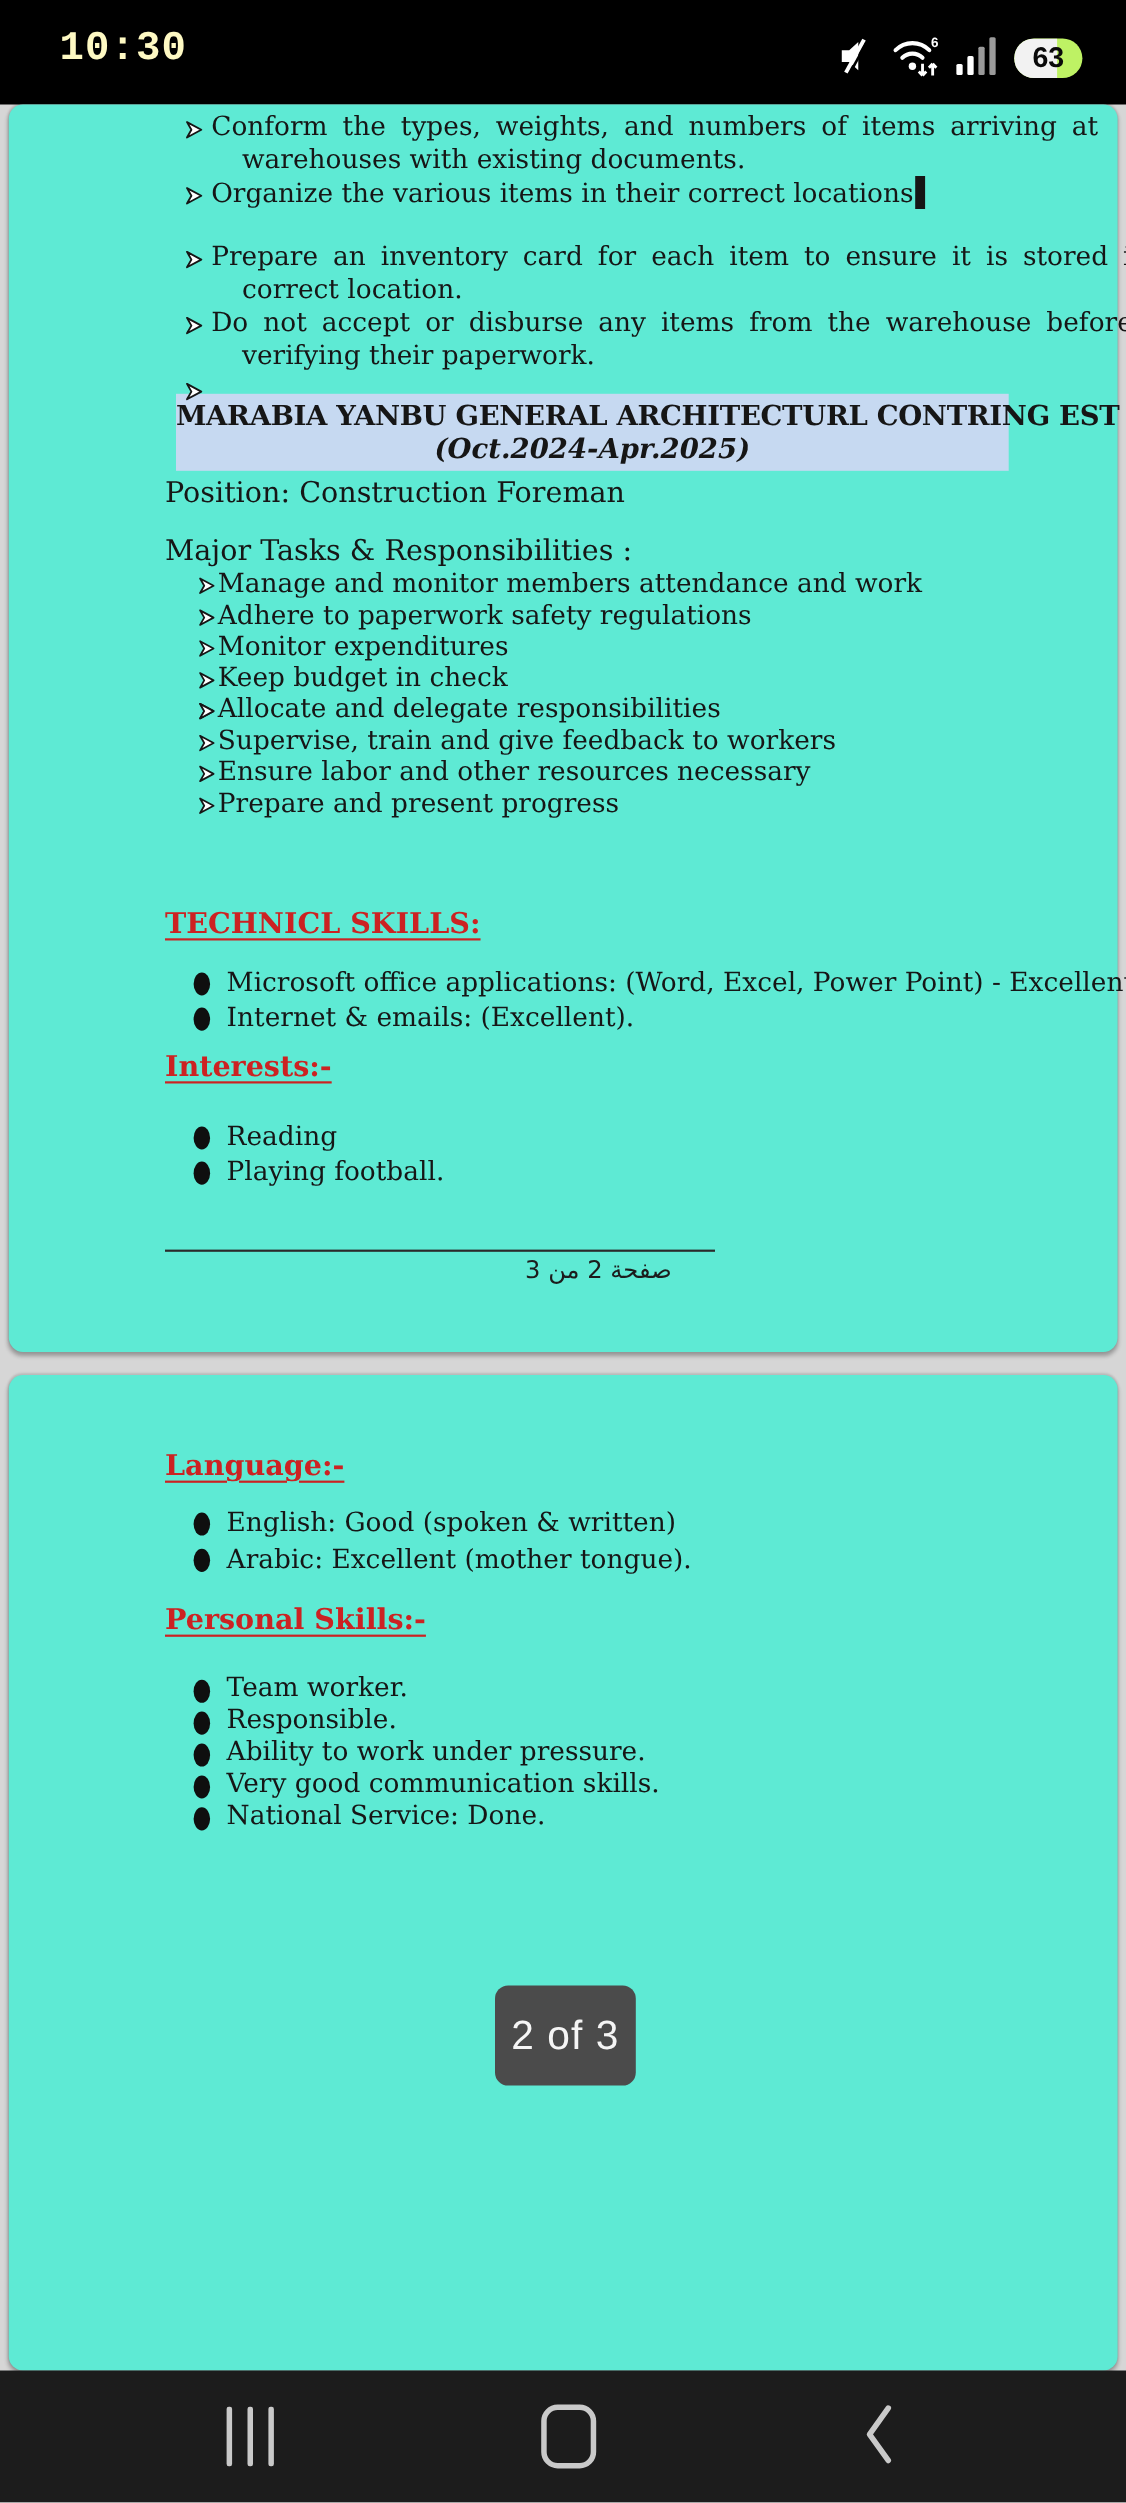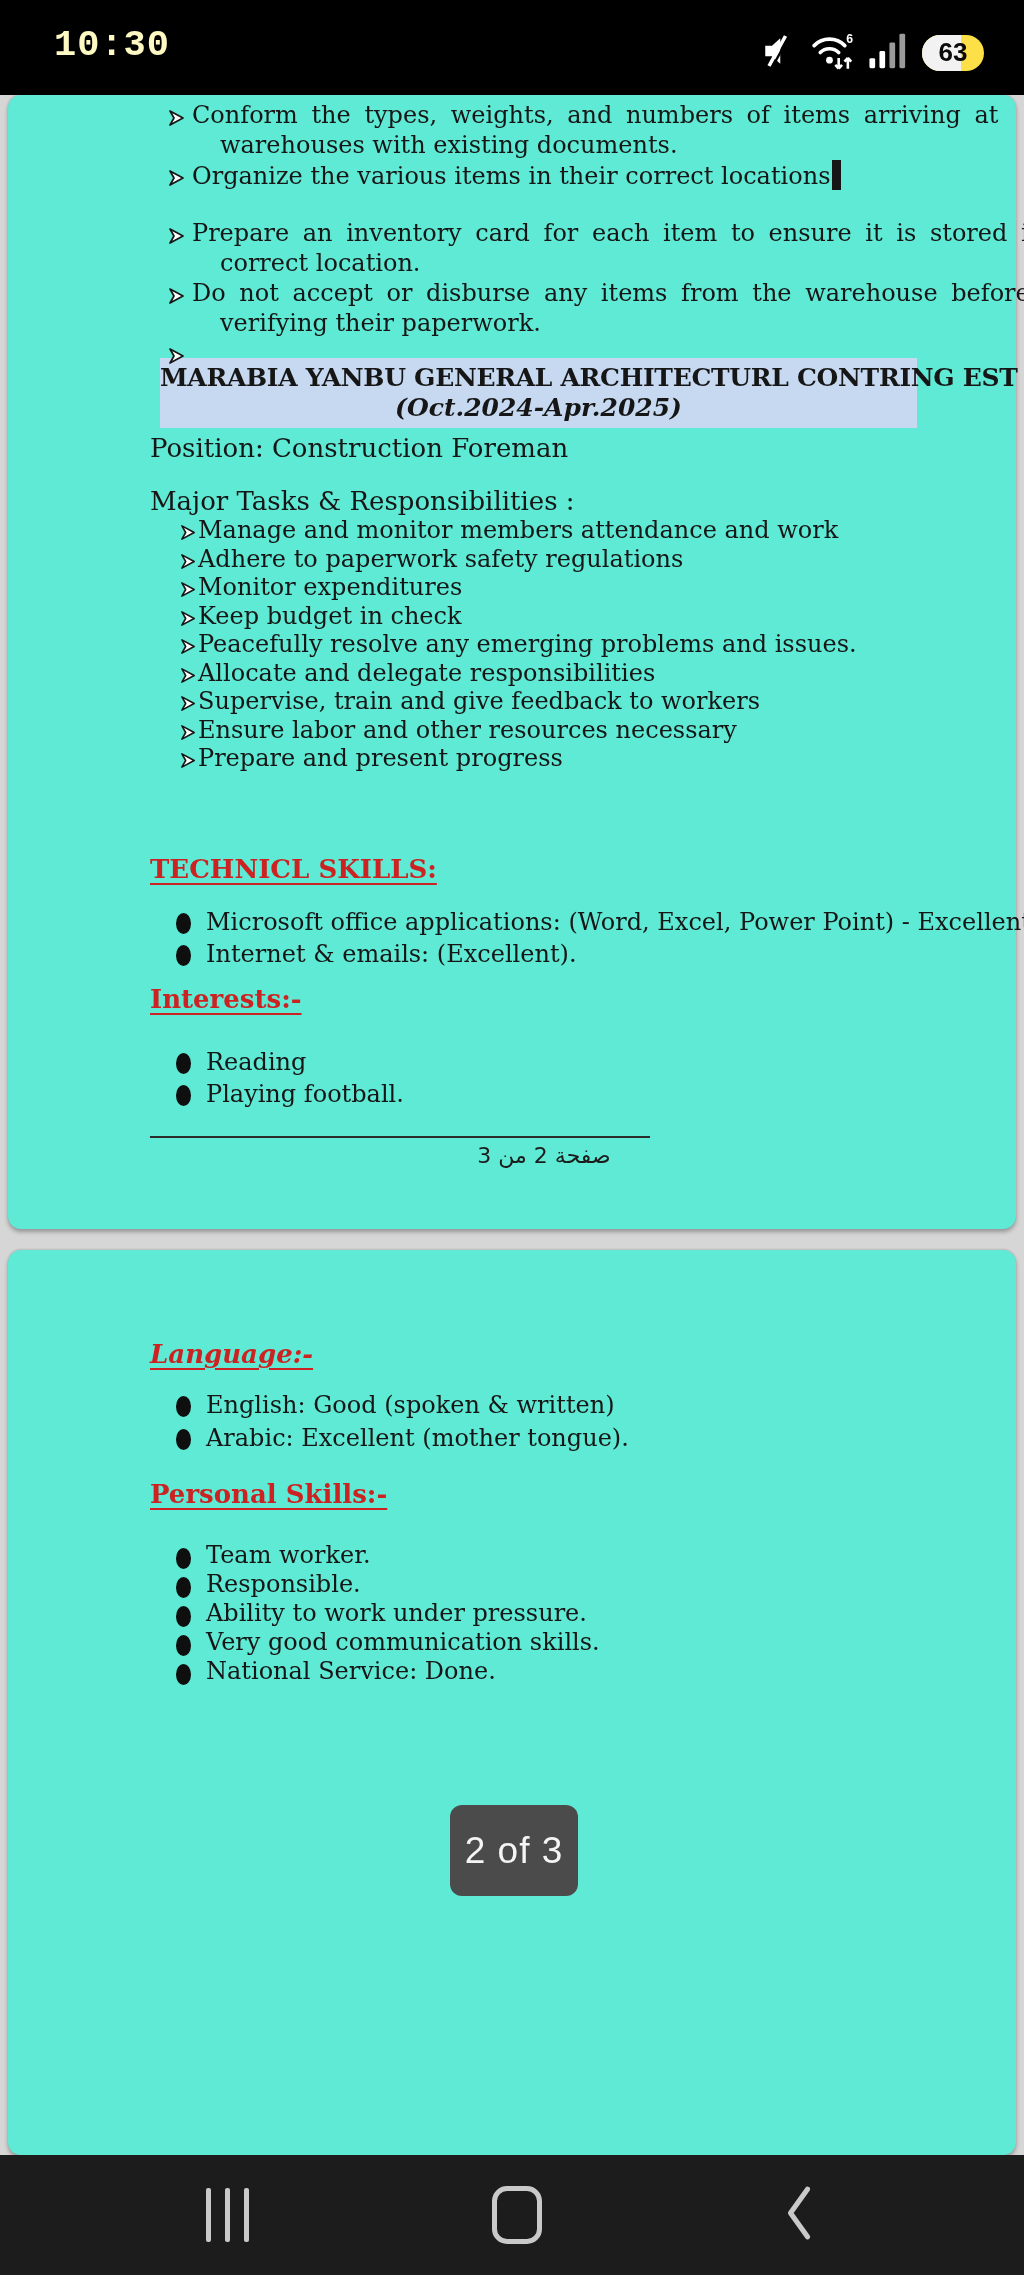--- a/index.html
+++ b/index.html
@@ -6,21 +6,21 @@
   body{
     width:1024px;height:2275px;position:relative;overflow:hidden;
     background:#d6d6d6;
     font-family:"DejaVu Serif", serif;color:#161616;
   }
   
   .status-bar{position:absolute;left:0;top:0;width:1024px;height:95px;background:#000;}
   .time{position:absolute;left:54px;top:24px;color:#fef9c3;
     font-family:Liberation Mono, monospace;font-weight:bold;font-size:37px;letter-spacing:1px;}
   .sb-icons{position:absolute;right:40px;top:30px;height:45px;display:flex;align-items:center;gap:12px;}
-  .battery{position:relative;width:62px;height:36px;border-radius:18px;background:#fde047;overflow:hidden;}
+  .battery{position:relative;width:62px;height:36px;border-radius:18px;background:#bef264;overflow:hidden;}
   .battery .fill{position:absolute;left:0;top:0;bottom:0;width:63%;background:#f2f2f2;}
   .battery .pct{position:absolute;left:0;top:0;width:100%;height:100%;display:flex;align-items:center;justify-content:center;
     font-family:"Liberation Sans", sans-serif;font-weight:bold;font-size:26px;color:#0a0a0a;}
   
   .page{position:absolute;left:8px;width:1008px;background:#5eead4;
     box-shadow:0 3px 4px rgba(0,0,0,.30), 0 -1px 2px rgba(0,0,0,.12);border-radius:13px;}
   .page1{top:95px;height:1129px;}
   .page2{top:1250px;height:905px;}
   .aline{position:relative;padding-left:184px;padding-right:86px;
     font-size:24px;line-height:30px;white-space:nowrap;}
@@ -39,21 +39,21 @@
   .pos{margin-top:5px;}
   .major{margin-top:23px;}
   .task{position:relative;padding-left:190px;font-size:24px;line-height:28.5px;white-space:nowrap;}
   .task .ab{left:172px;top:4px;}
   .redhead{margin-left:142px;color:#cc2222;font-weight:bold;font-size:26px;line-height:30px;
     text-decoration:underline;text-decoration-thickness:2px;text-underline-offset:5px;white-space:nowrap;}
   .r1{margin-top:81px;}
   .m-t22{margin-top:22px;}
   .r2{margin-top:14px;}
   .m-t16{margin-top:32px;}
-  .p2-head1{margin-top:89px;font-style:italic;}
+  .p2-head1{margin-top:68px;}
   .lang{line-height:33px;}
   .p2-head2{margin-top:24px;}
   .pskill{line-height:29px;}
   .footer-line{position:absolute;left:142px;top:1041px;width:500px;border-top:2px solid #2b2b2b;}
   .footer-text{position:absolute;left:142px;top:1048px;width:788px;text-align:center;
     font-family:"DejaVu Sans", sans-serif;font-size:22px;color:#1c1c1c;direction:rtl;}
   .pt5{padding-top:5px;}
   
   .page-indicator{position:absolute;left:450px;top:1805px;width:128px;height:91px;background:#4b4b4b;border-radius:12px;
     display:flex;align-items:center;justify-content:center;color:#f5f5f5;
@@ -160,21 +160,21 @@
           <path d="M2 3 L15 10 L2 17 L6 10 Z" fill="#fff" stroke="#161616" stroke-width="1.7" stroke-linejoin="round"></path>
         </svg></span><span>Adhere to paperwork safety regulations</span></div>
   <div class="task"><span class="ab"><svg width="17" height="19" viewBox="0 0 18 20">
           <path d="M2 3 L15 10 L2 17 L6 10 Z" fill="#fff" stroke="#161616" stroke-width="1.7" stroke-linejoin="round"></path>
         </svg></span><span>Monitor expenditures</span></div>
   <div class="task"><span class="ab"><svg width="17" height="19" viewBox="0 0 18 20">
           <path d="M2 3 L15 10 L2 17 L6 10 Z" fill="#fff" stroke="#161616" stroke-width="1.7" stroke-linejoin="round"></path>
         </svg></span><span>Keep budget in check</span></div>
   <div class="task"><span class="ab"><svg width="17" height="19" viewBox="0 0 18 20">
           <path d="M2 3 L15 10 L2 17 L6 10 Z" fill="#fff" stroke="#161616" stroke-width="1.7" stroke-linejoin="round"></path>
-        </svg></span><span>Peacefully resolve any emerging problems and issues.</span></div>
+        </svg></span></div>
   <div class="task"><span class="ab"><svg width="17" height="19" viewBox="0 0 18 20">
           <path d="M2 3 L15 10 L2 17 L6 10 Z" fill="#fff" stroke="#161616" stroke-width="1.7" stroke-linejoin="round"></path>
         </svg></span><span>Allocate and delegate responsibilities</span></div>
   <div class="task"><span class="ab"><svg width="17" height="19" viewBox="0 0 18 20">
           <path d="M2 3 L15 10 L2 17 L6 10 Z" fill="#fff" stroke="#161616" stroke-width="1.7" stroke-linejoin="round"></path>
         </svg></span><span>Supervise, train and give feedback to workers</span></div>
   <div class="task"><span class="ab"><svg width="17" height="19" viewBox="0 0 18 20">
           <path d="M2 3 L15 10 L2 17 L6 10 Z" fill="#fff" stroke="#161616" stroke-width="1.7" stroke-linejoin="round"></path>
         </svg></span><span>Ensure labor and other resources necessary</span></div>
   <div class="task"><span class="ab"><svg width="17" height="19" viewBox="0 0 18 20">

